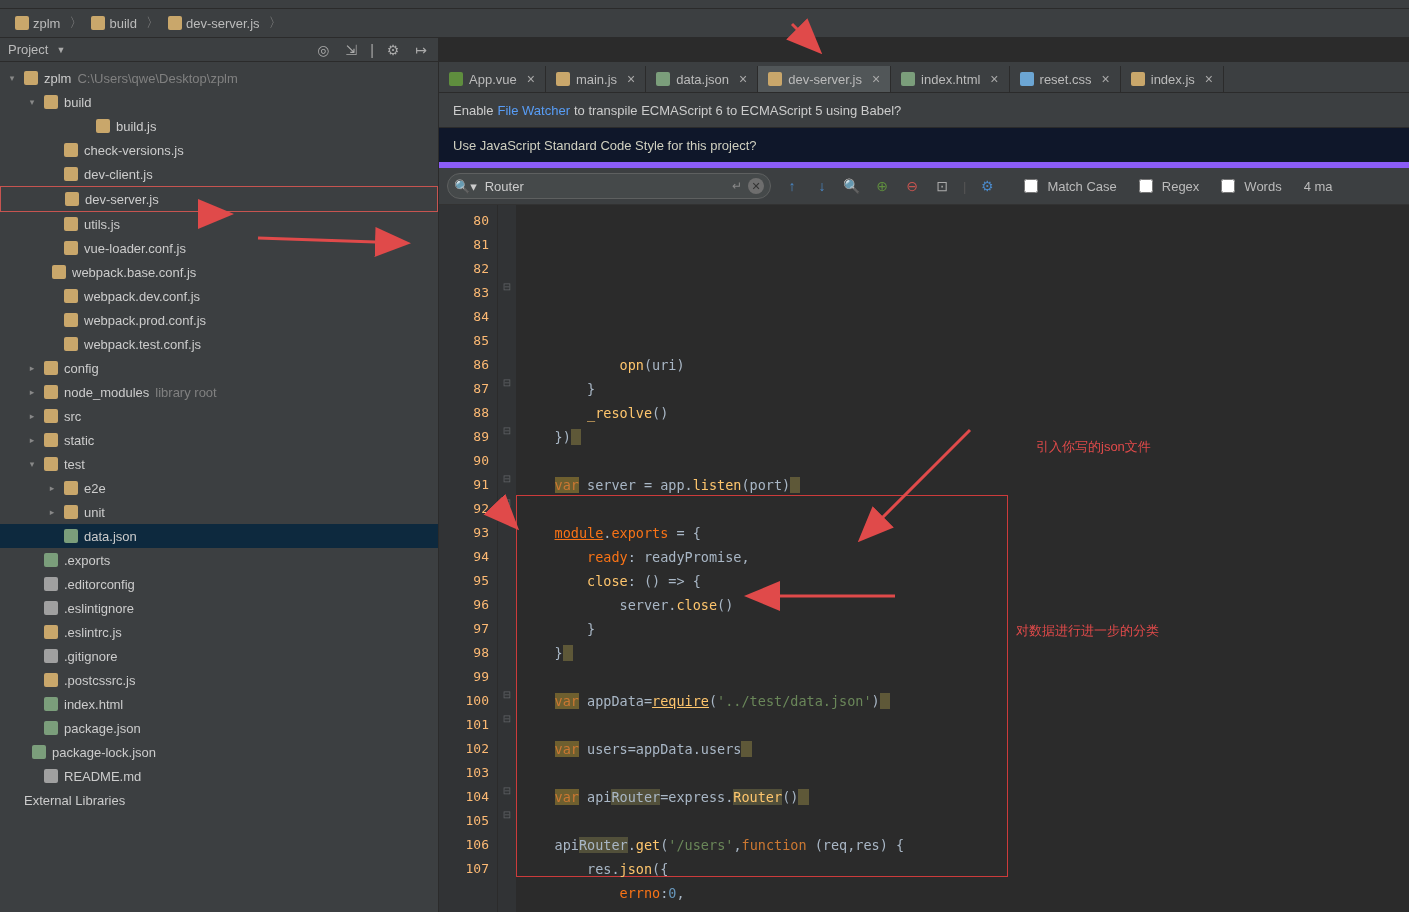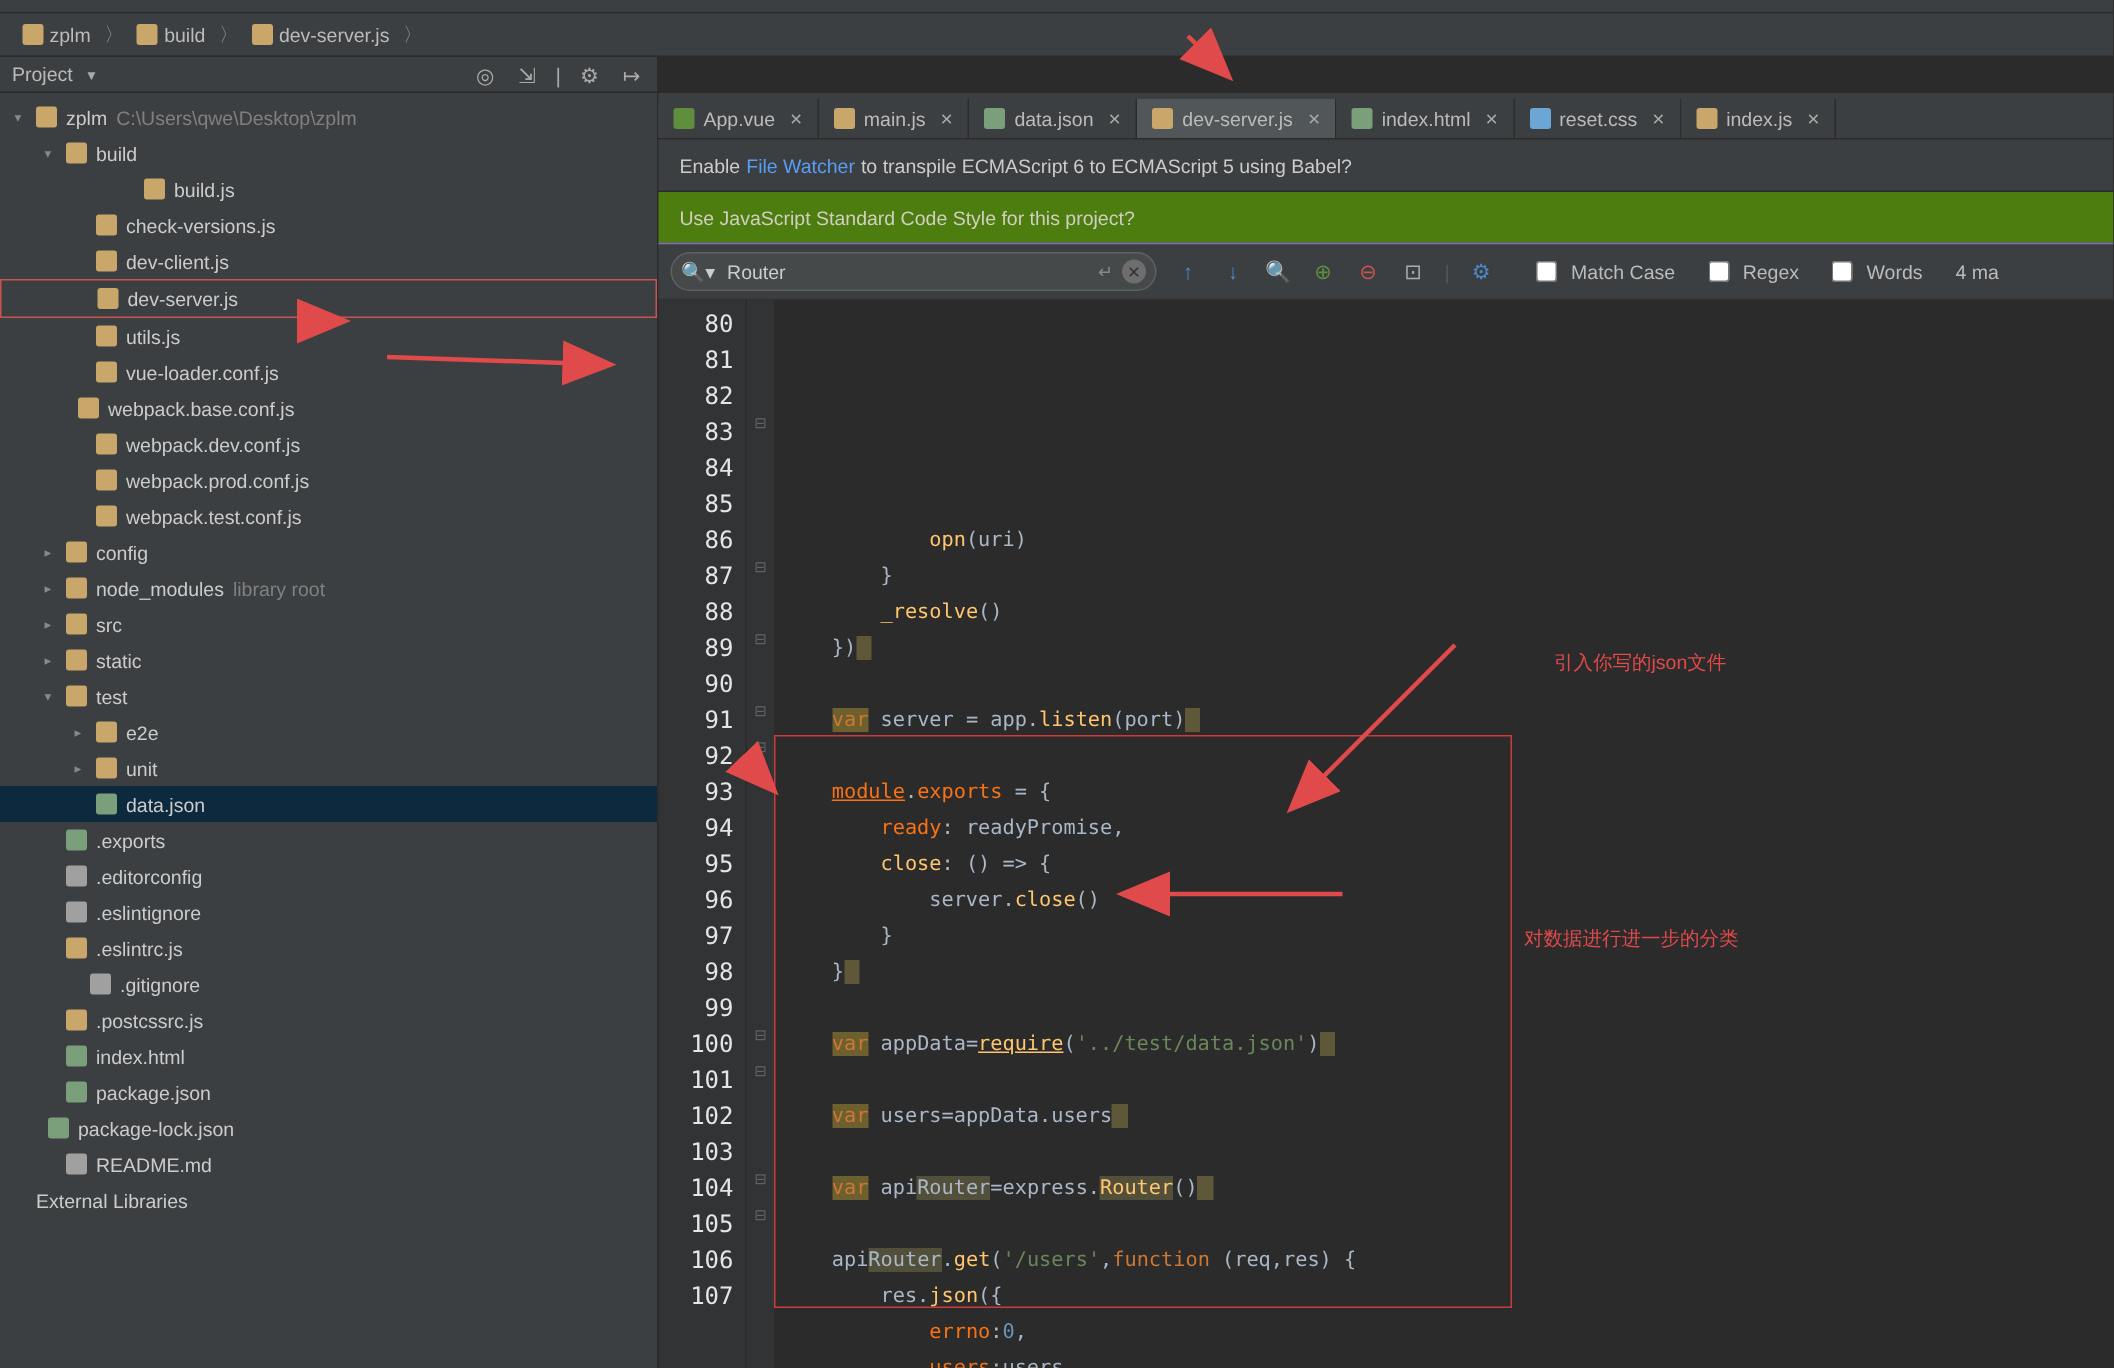--- a/index.html
+++ b/index.html
@@ -45,38 +45,38 @@
 
 .tabs{height:30px;background:#3c3f41;display:flex;align-items:flex-end;border-bottom:1px solid #2b2b2b}
 .tab{display:flex;align-items:center;gap:6px;height:26px;padding:0 10px;background:#3c3f41;color:#bbb;border-right:1px solid #2b2b2b;cursor:pointer}
 .tab.active{background:#515658}
 .tab .close{color:#aaa;font-size:14px;margin-left:4px}
 
 
 .banner{height:34px;display:flex;align-items:center;padding:0 14px;font-size:13px}
 .banner1{background:#3c3f41;color:#ccc;border-bottom:1px solid #2b2b2b}
 .banner1 .link{color:#589df6;margin:0 4px}
-.banner2{background:#4d7c0f;color:#d0d0c0;border-bottom:1px solid #8b5cf6}
+.banner2{background:#0f172a;color:#d0d0c0;border-bottom:6px solid #8b5cf6}
 
 
 .findbar{height:36px;background:#3c3f41;display:flex;align-items:center;padding:0 8px;gap:12px;border-bottom:1px solid #323232}
 .find-input{display:flex;align-items:center;background:#45494a;border:1px solid #5e6060;border-radius:14px;height:24px;padding:0 6px;width:310px;gap:6px}
 .find-input input{background:none;border:0;outline:0;color:#ccc;flex:1;font-size:13px}
 .find-input .mag{color:#ccc;font-size:13px}
 .find-input .enter{color:#888;font-size:12px}
 .find-input .xclose{width:16px;height:16px;border-radius:50%;background:#6e6e6e;color:#333;display:flex;align-items:center;justify-content:center;font-size:11px;cursor:pointer}
 .tb-ico{width:18px;height:18px;display:flex;align-items:center;justify-content:center;color:#aaa;font-size:14px;cursor:pointer}
 .find-opts{display:flex;gap:18px;align-items:center;margin-left:12px;color:#bbb}
 .find-opts label{display:flex;align-items:center;gap:6px;cursor:pointer}
 .find-opts input[type=checkbox]{width:14px;height:14px}
 .find-count{color:#bbb;margin-left:10px}
 
 
 .codewrap{flex:1;display:flex;overflow:hidden;position:relative}
-.gutter{width:50px;background:#313335;color:#e5e5e5;text-align:right;padding:4px 8px 0 0;line-height:24px;font-size:16px;font-family:Consolas,Menlo,monospace;border-right:1px solid #2b2b2b}
+.gutter{width:50px;background:#313335;color:#fdba74;text-align:right;padding:4px 8px 0 0;line-height:24px;font-size:13px;font-family:Consolas,Menlo,monospace;border-right:1px solid #2b2b2b}
 .gutter div{height:24px}
 .foldcol{width:18px;background:#313335;padding-top:4px}
 .foldcol div{height:24px;color:#606366;text-align:center;font-size:10px}
 .code{flex:1;padding:4px 0 0 6px;font-family:Consolas,Menlo,monospace;font-size:13.5px;line-height:24px;white-space:pre;position:relative;color:#a9b7c6}
 .code .line{height:24px;position:relative}
 .kw{color:#cc7832}
 .fn{color:#ffc66d}
 .str{color:#6a8759}
 .num{color:#6897bb}
 .obj{color:#f97316}
@@ -249,21 +249,21 @@
         <div class="tree-item" style="padding-left: 26px;">
           <span class="tw"></span>
           <span class="bc-icon ico-txt"></span>
           <span class="label">.eslintignore</span>
         </div>
         <div class="tree-item" style="padding-left: 26px;">
           <span class="tw"></span>
           <span class="bc-icon ico-js"></span>
           <span class="label">.eslintrc.js</span>
         </div>
-        <div class="tree-item" style="padding-left: 42px;">
+        <div class="tree-item" style="padding-left: 26px;">
           <span class="tw"></span>
           <span class="bc-icon ico-txt"></span>
           <span class="label">.gitignore</span>
         </div>
         <div class="tree-item" style="padding-left: 26px;">
           <span class="tw"></span>
           <span class="bc-icon ico-js"></span>
           <span class="label">.postcssrc.js</span>
         </div>
         <div class="tree-item" style="padding-left: 26px;">

